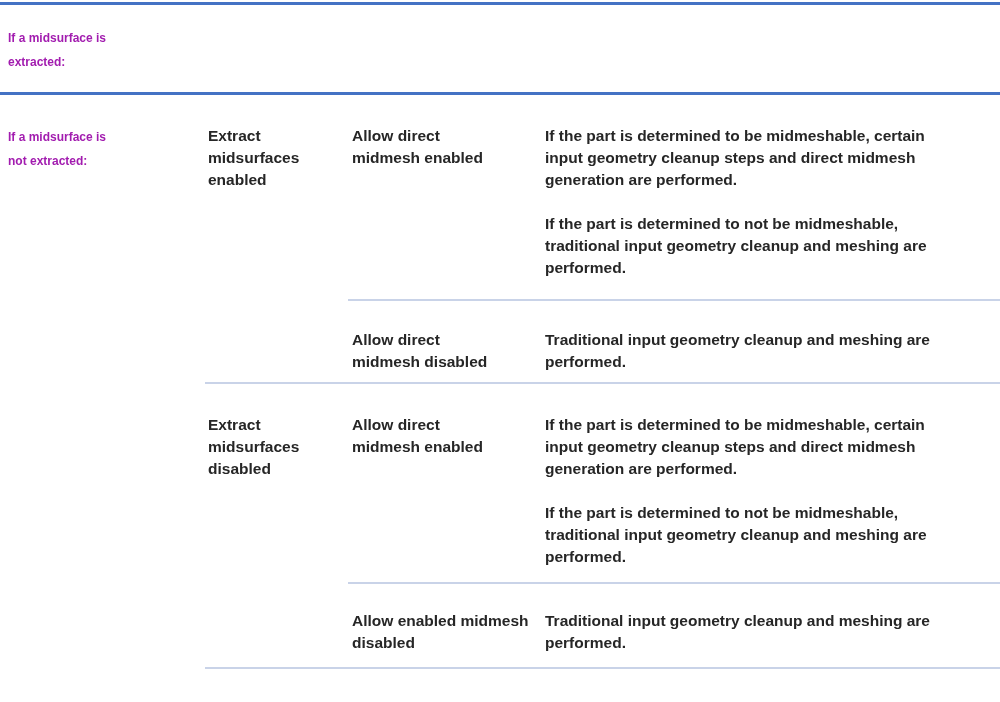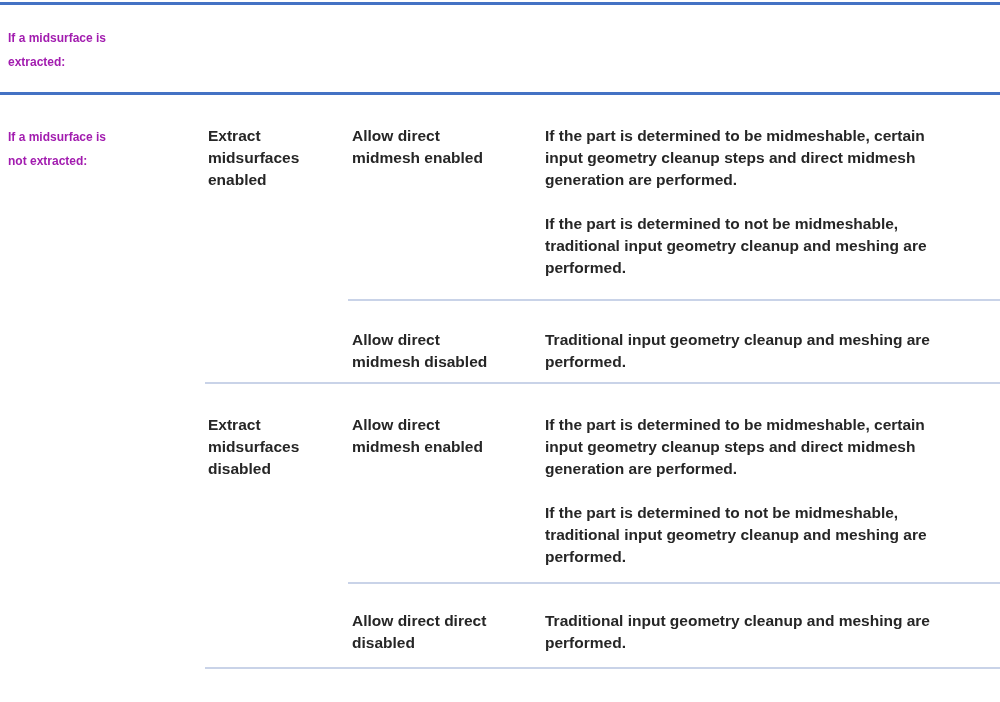--- a/index.html
+++ b/index.html
@@ -173,21 +173,21 @@
               <p>If the part is determined to be midmeshable, certain
 input geometry cleanup steps and direct midmesh
 generation are performed.</p>
               <p>If the part is determined to not be midmeshable,
 traditional input geometry cleanup and meshing are
 performed.</p>
             </div>
           </div>
 
           <div class="subrow g2r2">
-            <div class="set-col">Allow direct direct
+            <div class="set-col">Allow enabled midmesh
 disabled</div>
             <div class="desc-col">
               <p>Traditional input geometry cleanup and meshing are
 performed.</p>
             </div>
           </div>
 
         </div>
       </div>
 

